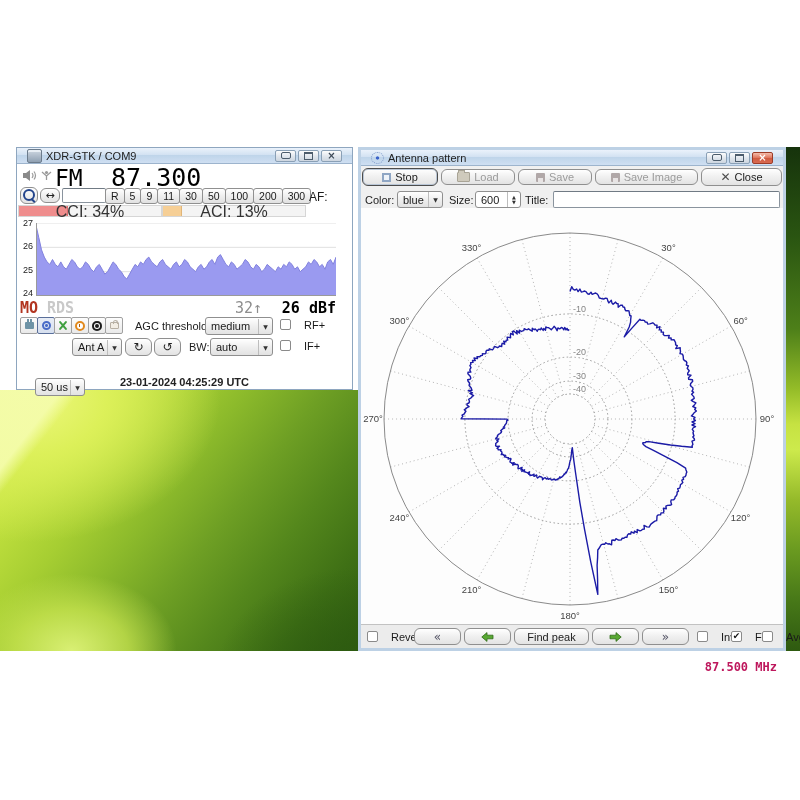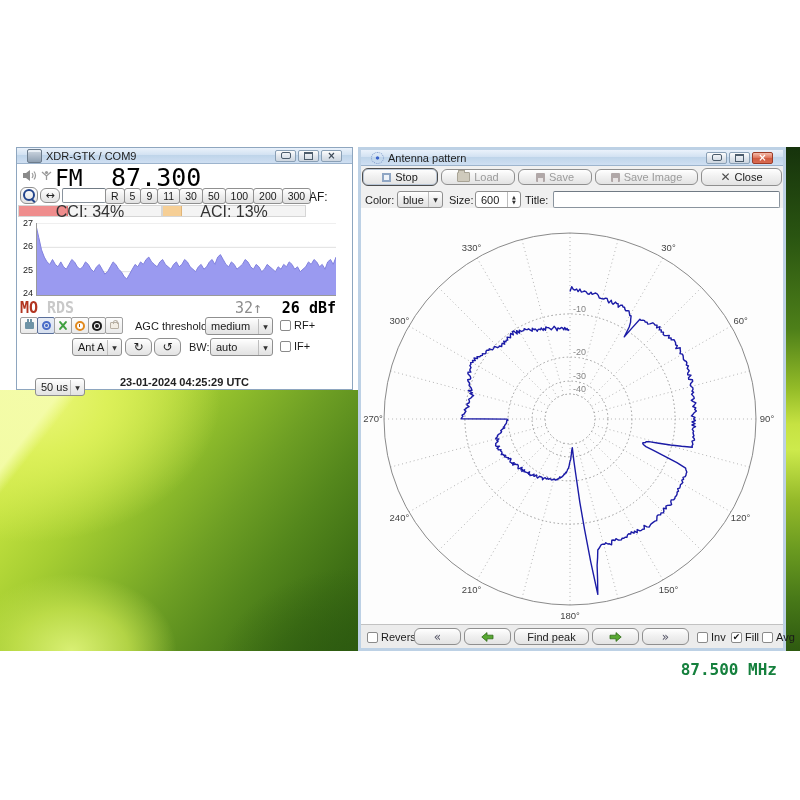--- a/index.html
+++ b/index.html
@@ -41,21 +41,21 @@
   .btn{position:absolute;box-sizing:border-box;border:1px solid #8f8f8f;border-radius:6px;
     background:linear-gradient(#ffffff,#f1f1f1 45%,#e3e3e3);font-size:11px;color:#222;
     display:flex;align-items:center;justify-content:center;gap:4px;}
   .btn.disabled{color:#9b9b9b;}
   .btn.focused{border-color:#4c4c4c;box-shadow:0 0 0 1px #b9c6d6 inset;}
   .dd{position:absolute;box-sizing:border-box;border:1px solid #8f8f8f;border-radius:3px;
     background:linear-gradient(#ffffff,#efefef 50%,#e2e2e2);display:flex;align-items:center;font-size:11px;}
   .dd .ddtext{flex:1;padding-left:5px;white-space:nowrap;}
   .dd .dda{width:13px;text-align:center;font-size:6px;color:#333;border-left:1px solid #bdbdbd;line-height:15px;}
   .inputbox{position:absolute;box-sizing:border-box;background:#fff;border:1px solid #8a949e;border-top-color:#707a84;border-radius:2px;}
-  .cb{position:absolute;display:flex;align-items:center;gap:3px;}
+  .cb{position:absolute;display:flex;gap:13px;}
   .cb .box{width:11px;height:11px;box-sizing:border-box;background:#fff;border:1px solid #8a8a8a;border-radius:2px;
     font:bold 9px/9px "DejaVu Sans",sans-serif;color:#111;text-align:center;}
   .lbl{position:absolute;white-space:nowrap;color:#1c1c1c;}
 
   
   .xdr{left:16px;top:147px;width:337px;height:243px;border:1px solid #8ea6bf;}
   .seg{position:absolute;display:flex;}
   .seg .sbtn{height:16px;box-sizing:border-box;border:1px solid #909090;border-radius:3px;margin-left:-1px;
     background:linear-gradient(#fff,#efefef 50%,#e1e1e1);font-size:10.5px;display:flex;align-items:center;justify-content:center;padding:0 5px;}
   .ptrack{position:absolute;height:12px;box-sizing:border-box;background:#f4f4f4;border:1px solid #d6d6d6;}
@@ -86,21 +86,21 @@
   .i-floppy::after{content:"";position:absolute;left:2px;bottom:0;width:5px;height:4px;background:#e8e4e4;}
   .i-closex{font:bold 12px/12px "DejaVu Sans",sans-serif;color:#4a4a4a;}
   .spin{position:absolute;box-sizing:border-box;border:1px solid #8f8f8f;border-radius:3px;background:#fff;display:flex;}
   .spin .sval{flex:1;font-size:11px;padding:2px 0 0 5px;}
   .spin .sarr{width:12px;border-left:1px solid #bdbdbd;display:flex;flex-direction:column;align-items:center;justify-content:center;font-size:5px;color:#333;line-height:5px;}
 
   
   .ant{left:358px;top:147px;width:428px;height:504px;border:3px solid #bdd1e5;background:#f0f0f0;}
   .ant .titlebar{height:16px;}
   .plotarea{position:absolute;left:0;top:58px;width:422px;height:416px;background:#fdfdfd;}
-  .freq{position:absolute;right:6px;top:452px;font-size:16px;font-weight:bold;color:#15803d;}
+  .freq{position:absolute;right:6px;top:452px;font-size:12px;font-weight:bold;color:#be185d;}
   .bottombar{position:absolute;left:0;top:474px;width:422px;height:24px;background:#ececec;border-top:1px solid #c2c2c2;box-sizing:border-box;}
   .garrow{display:block;}
 </style>
 </head>
 <body>
 
 <div class="screen">
 
   <div class="leaf-main"></div>
   <div class="leaf-strip"></div>

